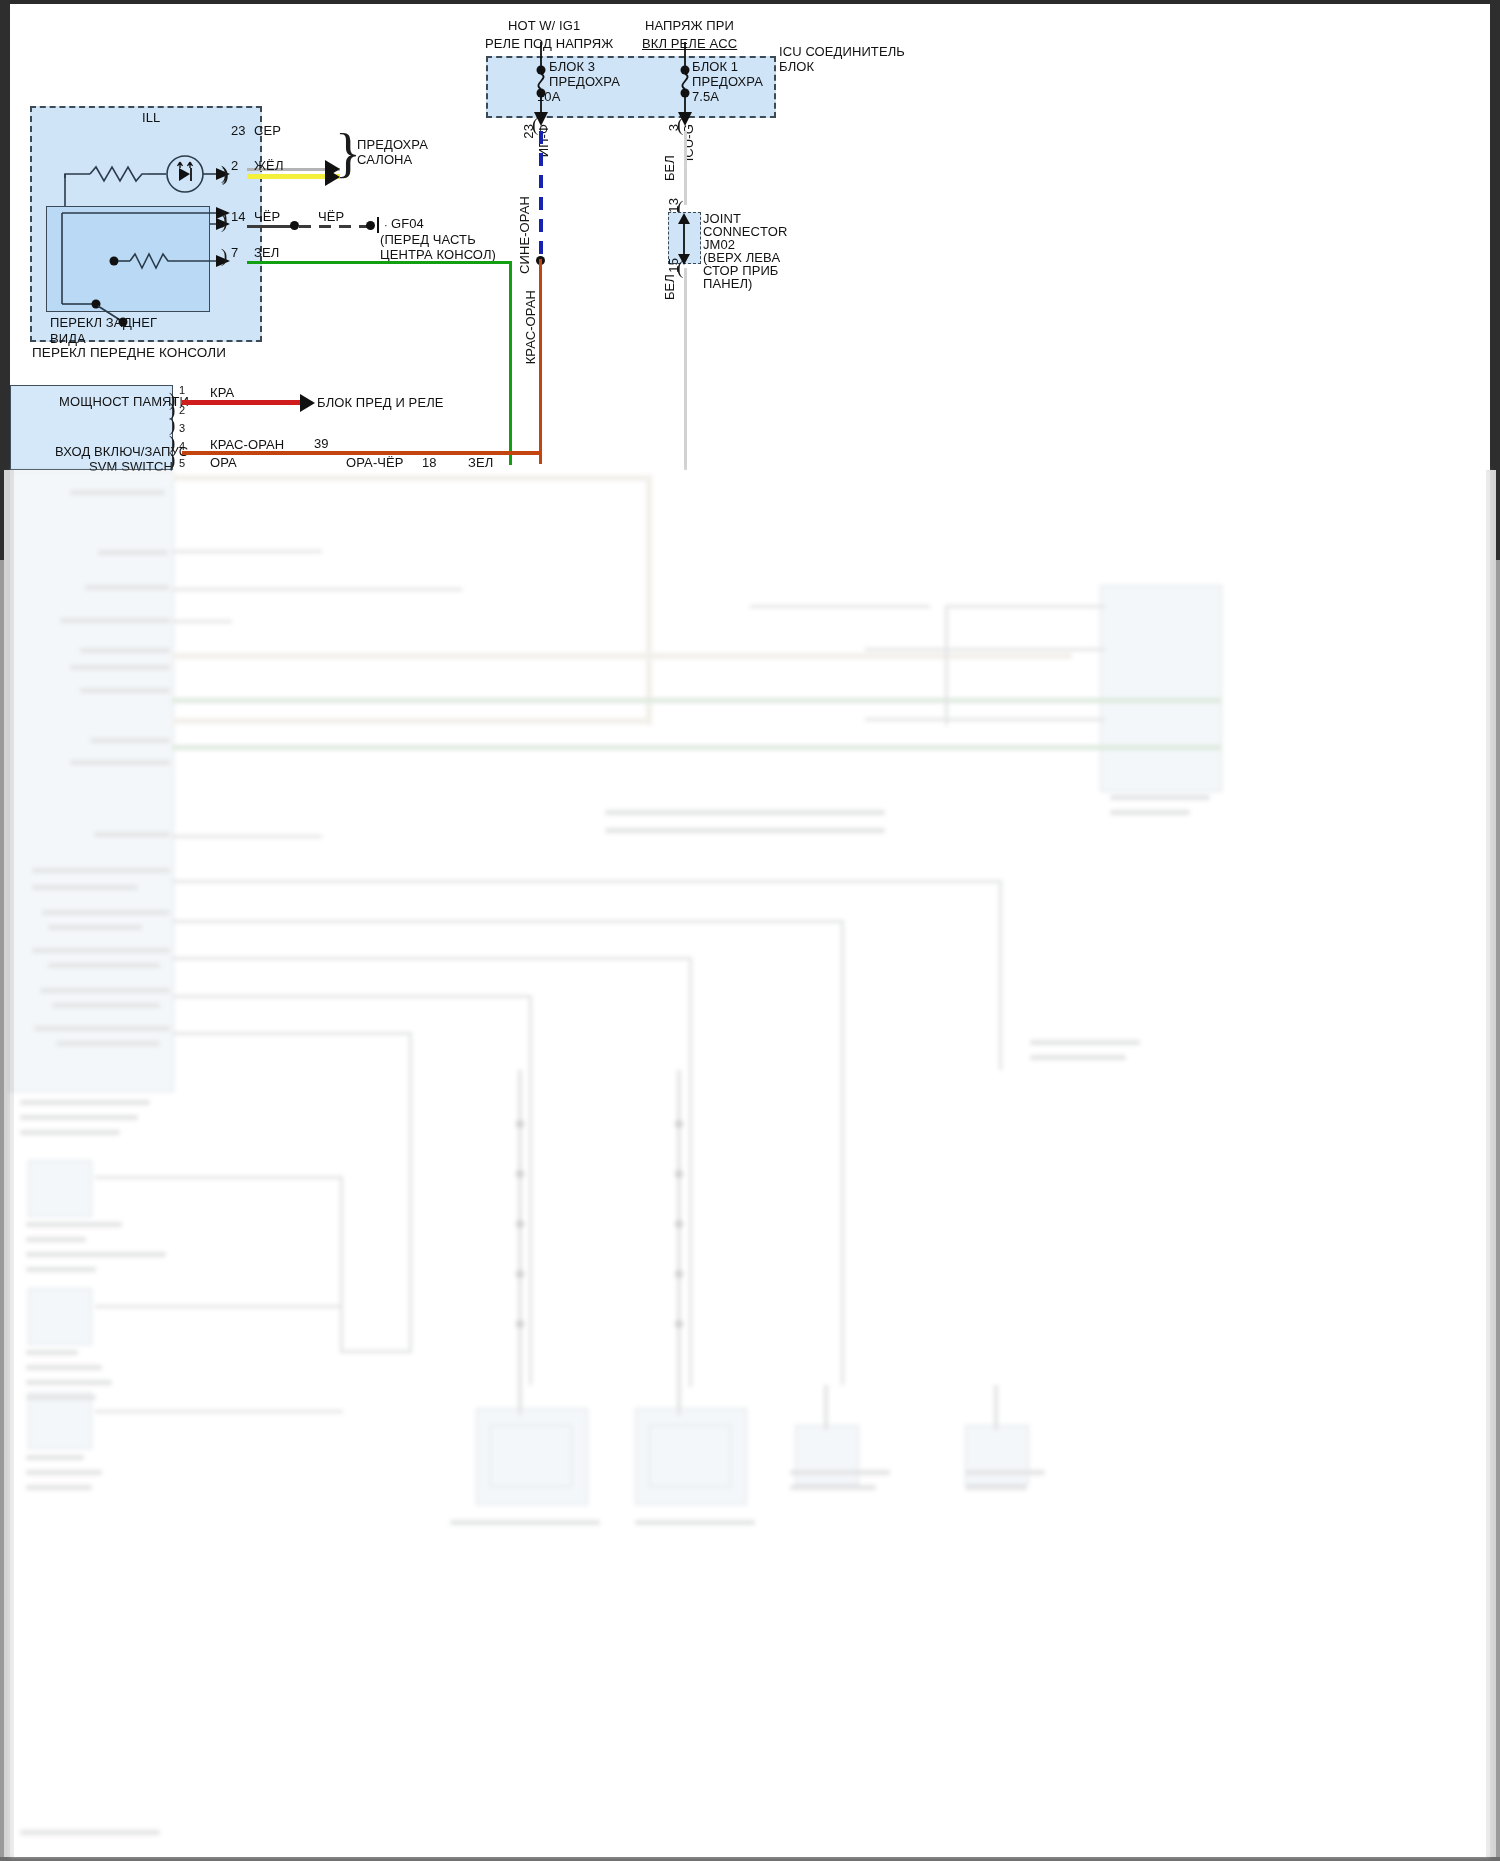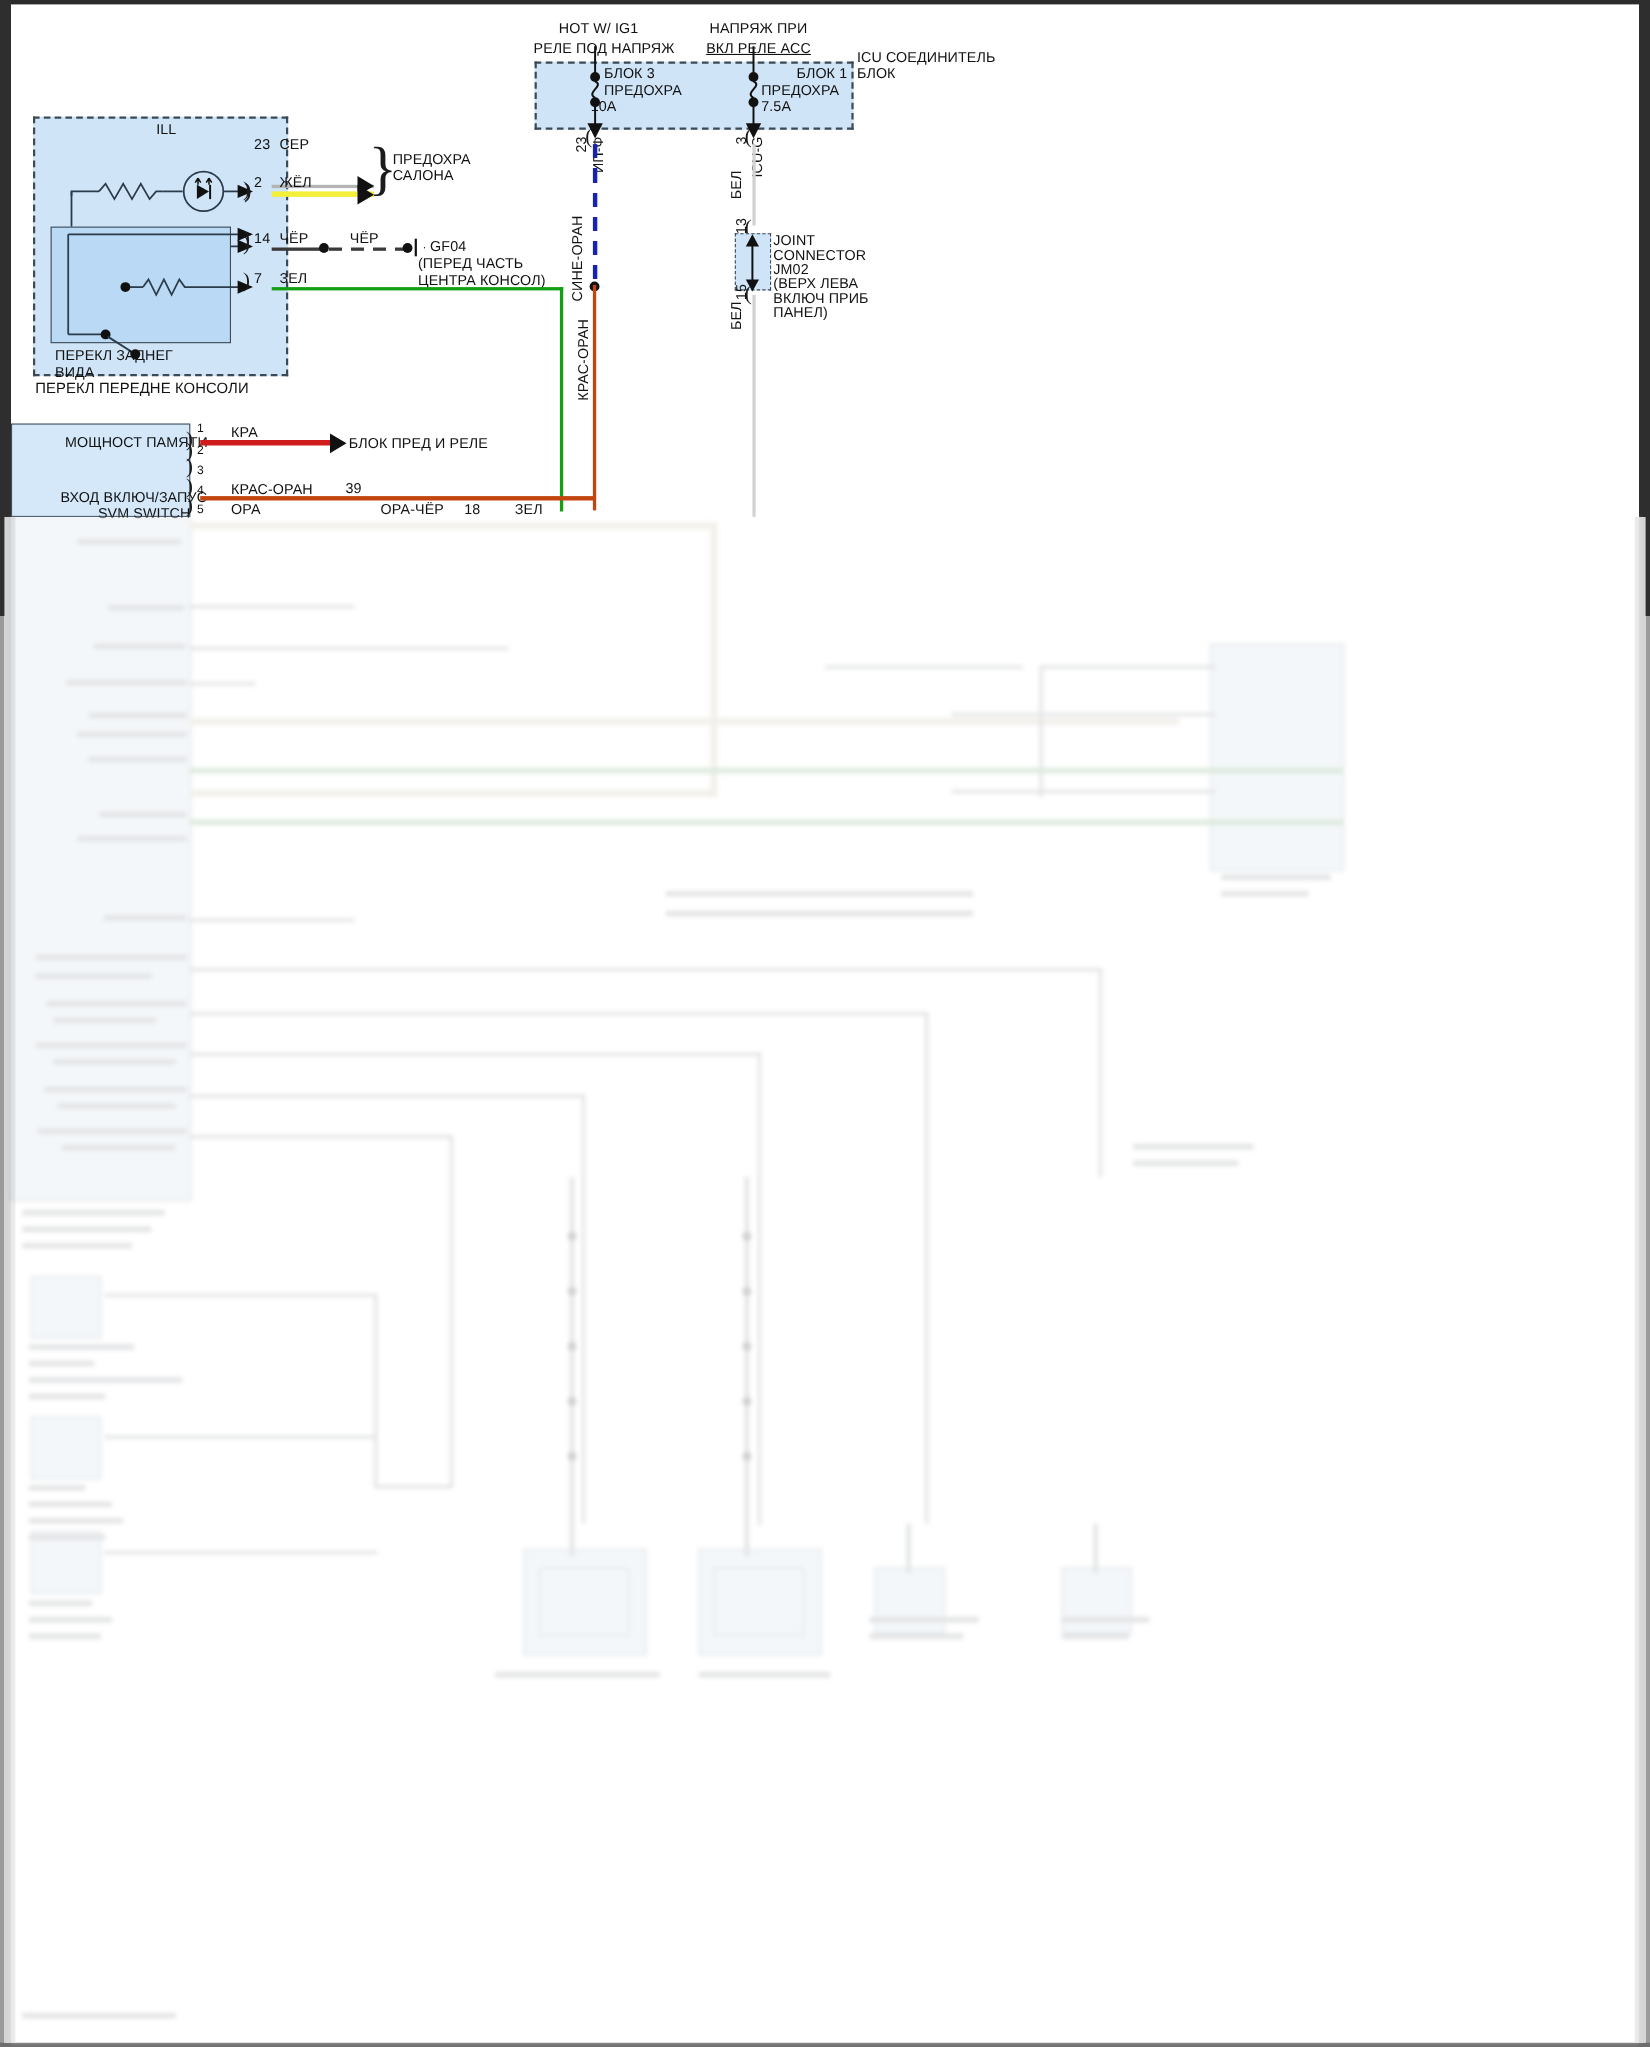--- a/index.html
+++ b/index.html
@@ -228,21 +228,21 @@
   <div class="dot" style="left:536px;top:256px;"></div>
 
   <svg class="ov" style="left:630px;top:40px;" width="300" height="100">
     <path d="M 55 2 L 55 26" stroke="#111" stroke-width="1.8"></path>
     <circle cx="55" cy="30" r="4.5" fill="#111"></circle>
     <path d="M 55 34 C 64 38, 46 44, 55 49" stroke="#111" stroke-width="1.8" fill="none"></path>
     <circle cx="55" cy="53" r="4.5" fill="#111"></circle>
     <path d="M 55 57 L 55 74" stroke="#111" stroke-width="1.8"></path>
     <path d="M 48 72 L 62 72 L 55 86 Z" fill="#111"></path>
   </svg>
-  <div class="t" style="left:692px;top:59px;margin-left:32px;">БЛОК 1</div>
+  <div class="t" style="left:692px;top:59px;">БЛОК 1</div>
   <div class="t" style="left:692px;top:74px;">ПРЕДОХРА</div>
   <div class="t" style="left:692px;top:89px;">7.5A</div>
 
   <div class="pin" style="left:677px;top:115px;">(</div>
   <div class="t vert" style="left:666px;top:124px;">3</div>
   <div class="t vert" style="left:681px;top:124px;">ICU-G</div>
   <div class="t vert" style="left:662px;top:155px;">БЕЛ</div>
   <div class="w wv c-ltgry" style="left:684px;top:131px;height:74px;"></div>
 
   <div class="pin" style="left:677px;top:198px;">(</div>
@@ -250,21 +250,21 @@
   <div class="box-dash" style="left:668px;top:212px;width:33px;height:52px;border-width:1.6px;"></div>
   <svg class="ov" style="left:668px;top:212px;" width="40" height="54">
     <path d="M 16 6 L 16 48" stroke="#111" stroke-width="1.8"></path>
     <path d="M 10 12 L 22 12 L 16 1 Z" fill="#111"></path>
     <path d="M 10 42 L 22 42 L 16 53 Z" fill="#111"></path>
   </svg>
   <div class="t" style="left:703px;top:211px;">JOINT</div>
   <div class="t" style="left:703px;top:224px;">CONNECTOR</div>
   <div class="t" style="left:703px;top:237px;">JM02</div>
   <div class="t" style="left:703px;top:250px;">(ВЕРХ ЛЕВА</div>
-  <div class="t" style="left:703px;top:263px;">ВКЛЮЧ ПРИБ</div>
+  <div class="t" style="left:703px;top:263px;">СТОР ПРИБ</div>
   <div class="t" style="left:703px;top:276px;">ПАНЕЛ)</div>
   <div class="pin" style="left:677px;top:258px;">(</div>
   <div class="t vert" style="left:666px;top:258px;">15</div>
   <div class="t vert" style="left:662px;top:274px;">БЕЛ</div>
   <div class="w wv c-ltgry" style="left:684px;top:268px;height:202px;"></div>
 
   <div class="t vert" style="left:523px;top:290px;">КРАС-ОРАН</div>
   <div class="w wv c-orng" style="left:539px;top:259px;height:205px;"></div>
 
   <div class="box-plain" style="left:10px;top:385px;width:163px;height:85px;"></div>

